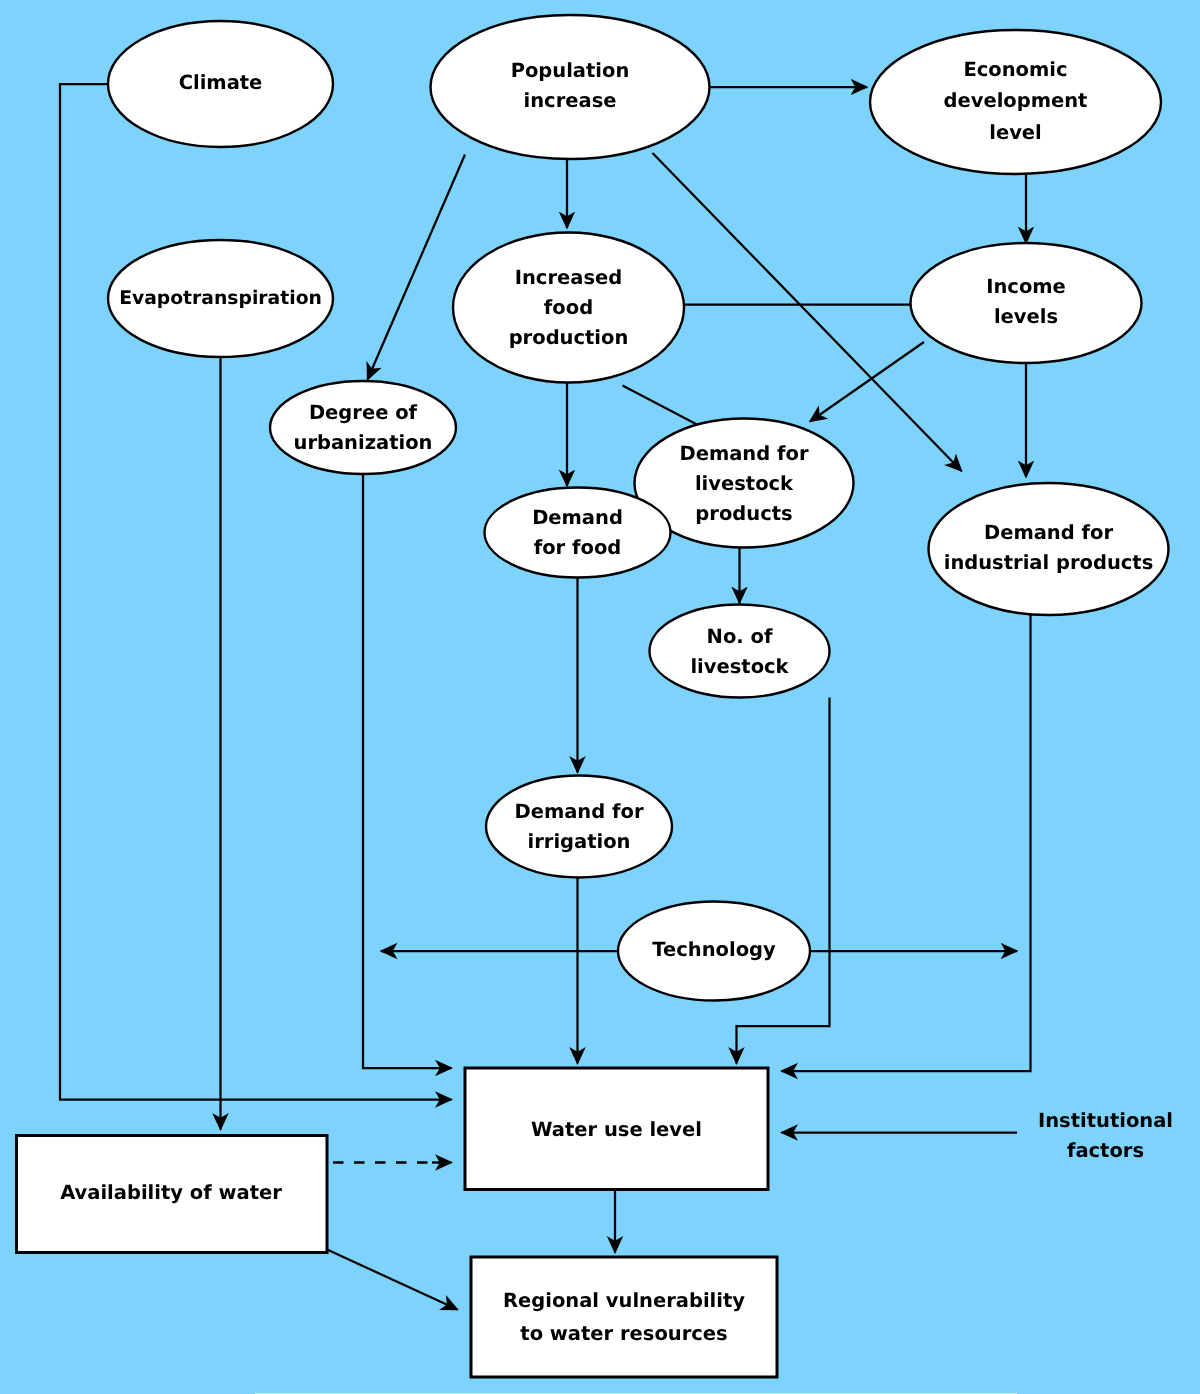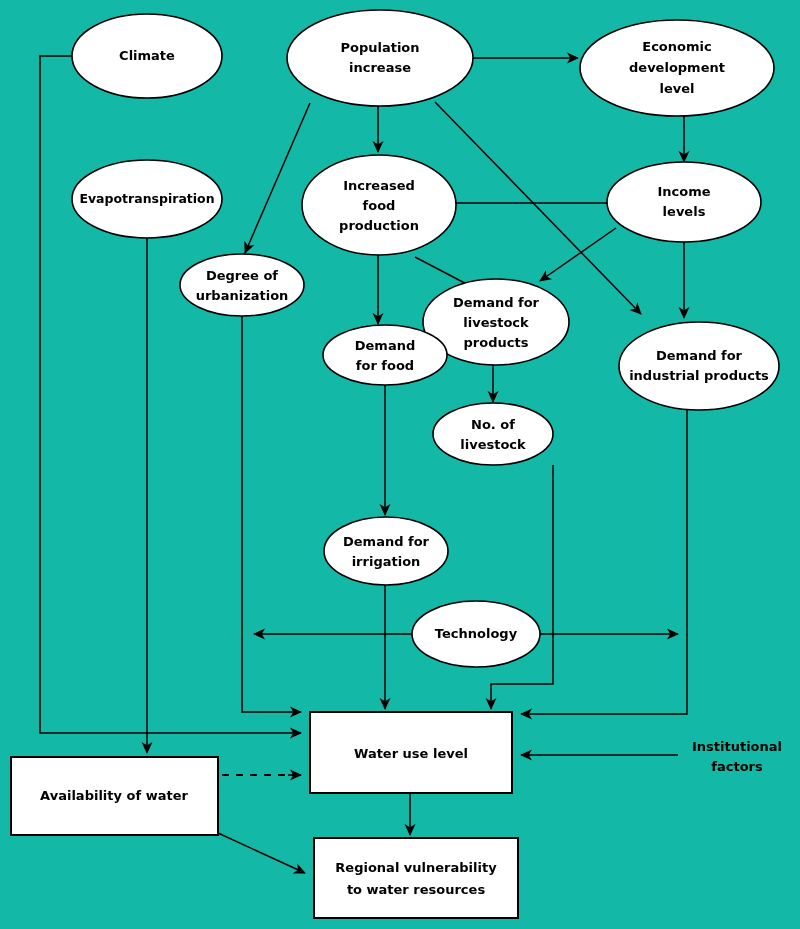--- a/index.html
+++ b/index.html
@@ -4,21 +4,21 @@
 <style>
   html, body {
     margin: 0;
     padding: 0;
     background: #ffffff;
   }
   #stage {
     position: relative;
     width: 800px;
     height: 929px;
-    background: #14b8a6;
+    background: #7dd3fc;
     font-family: "DejaVu Sans", sans-serif;
     overflow: hidden;
   }
   #diagram-svg {
     position: absolute;
     left: 0;
     top: 0;
     width: 800px;
     height: 929px;
   }

